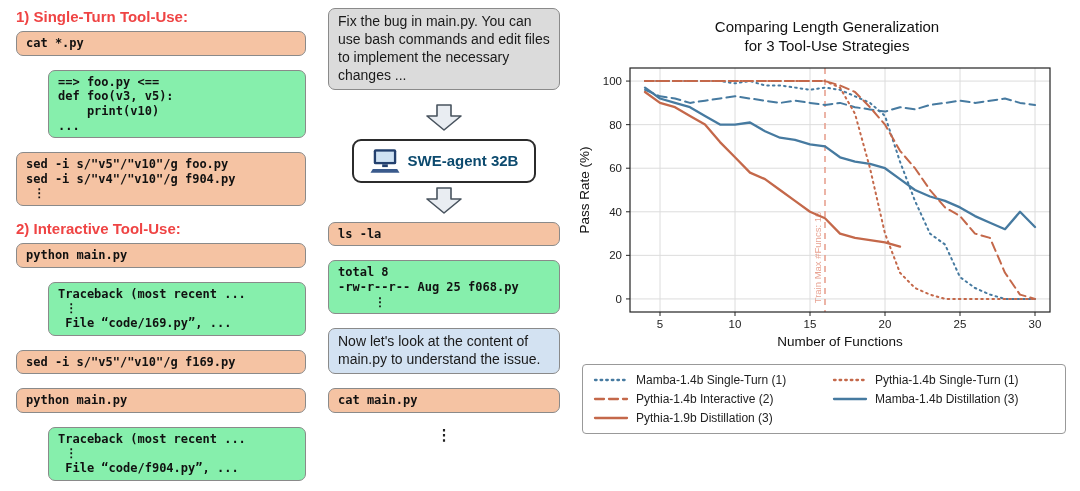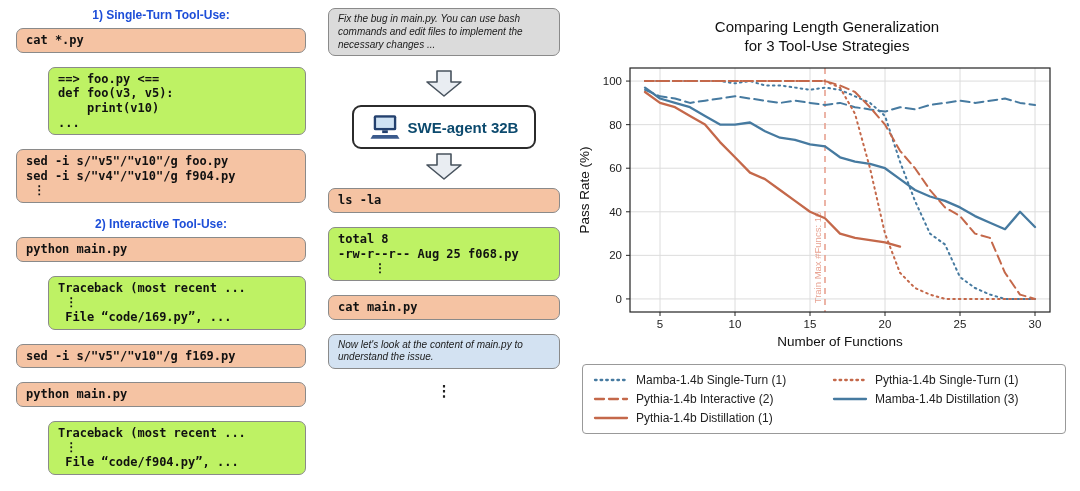--- a/index.html
+++ b/index.html
@@ -4,29 +4,29 @@
 <style>
   * { margin:0; padding:0; box-sizing:border-box; }
   html,body { background:#ffffff; }
   body { font-family:"Liberation Sans", sans-serif; color:#111; }
   .canvas { position:relative; width:1080px; height:491px; background:#fff; overflow:hidden; display:flex; }
 
   .col-left  { width:310px; padding:8px 4px 0 16px; }
   .col-mid   { width:256px; padding:8px 6px 0 18px; }
   .col-right { flex:1; padding:12px 12px 0 6px; }
 
-  h3.sec-head { font-size:12px; font-weight:bold; color:#1d4ed8; margin:0 0 6px 0;text-align:center; }
+  h3.sec-head { font-size:15px; font-weight:bold; color:#ef4444; margin:0 0 6px 0; }
 
   .box { border:1px solid #8a8a8a; border-radius:7px; padding:4px 9px; margin-bottom:14px;
          font-size:12px; line-height:1.22; }
   .code { font-family:"DejaVu Sans Mono", monospace; font-weight:bold; white-space:pre; overflow:hidden; }
   .cmd  { background:#F5C3A3; }
-  .out  { background:#bef264; }
+  .out  { background:#86efac; }
   .indent { margin-left:32px; }
-  .prose { font-style:italic; font-size:10px; line-height:1.28; color:#1a1a1a; white-space:normal; }
+  .prose { font-size:14px; line-height:1.28; color:#1a1a1a; white-space:normal; }
   .instr { background:#DBDBDB; }
   .think { background:#D3E2F2; }
 
   .vdots { text-align:center; font-size:15px; font-weight:bold; color:#222; line-height:1; margin-top:2px; }
 
   .arrow-wrap { text-align:center; margin:2px 0 4px 0; }
 
   .agent-box { display:flex; align-items:center; justify-content:center; gap:8px;
                border:2px solid #2b2b2b; border-radius:9px; background:#fff;
                padding:7px 10px; margin:0 24px 4px 24px; }
@@ -96,22 +96,22 @@
     <div class="arrow-wrap">
       <svg width="38" height="27" viewBox="0 0 38 27">
         <polygon points="12,1 26,1 26,12 36,12 19,26 2,12 12,12" fill="#E9EDF2" stroke="#48535e" stroke-width="1.6" stroke-linejoin="round"></polygon>
       </svg>
     </div>
 
     <div class="box code cmd">ls -la</div>
     <div class="box code out">total 8
 -rw-r--r-- Aug 25 f068.py
      ⋮</div>
+    <div class="box prose think">Now let's look at the content of main.py to understand the issue.</div>
     <div class="box code cmd">cat main.py</div>
-    <div class="box prose think">Now let's look at the content of main.py to understand the issue.</div>
     <div class="vdots">⋮</div>
   </section>
 
   <section class="col-right">
     <div class="chart-title">Comparing Length Generalization
 for 3 Tool-Use Strategies</div>
     <div class="chart-svg-wrap">
       <svg id="chart-svg" width="486" height="296">
           <line x1="54" y1="240.92857142857142" x2="474" y2="240.92857142857142" stroke="#dcdcdc" stroke-width="1"></line>
           <line x1="50" y1="240.92857142857142" x2="54" y2="240.92857142857142" stroke="#222" stroke-width="1"></line>
@@ -184,18 +184,18 @@
         <div class="legend-item">
           <svg width="36" height="8">
             <line x1="2" y1="4" x2="34" y2="4" stroke="#467AA0" stroke-width="2.3" stroke-linecap="round"></line>
           </svg>
           <span>Mamba-1.4b Distillation (3)</span>
         </div>
         <div class="legend-item">
           <svg width="36" height="8">
             <line x1="2" y1="4" x2="34" y2="4" stroke="#C4684A" stroke-width="2.3" stroke-linecap="round"></line>
           </svg>
-          <span>Pythia-1.4b Distillation (1)</span>
+          <span>Pythia-1.9b Distillation (3)</span>
         </div>
       </div>
   </section>
 
 </div>
 
 </body></html>

